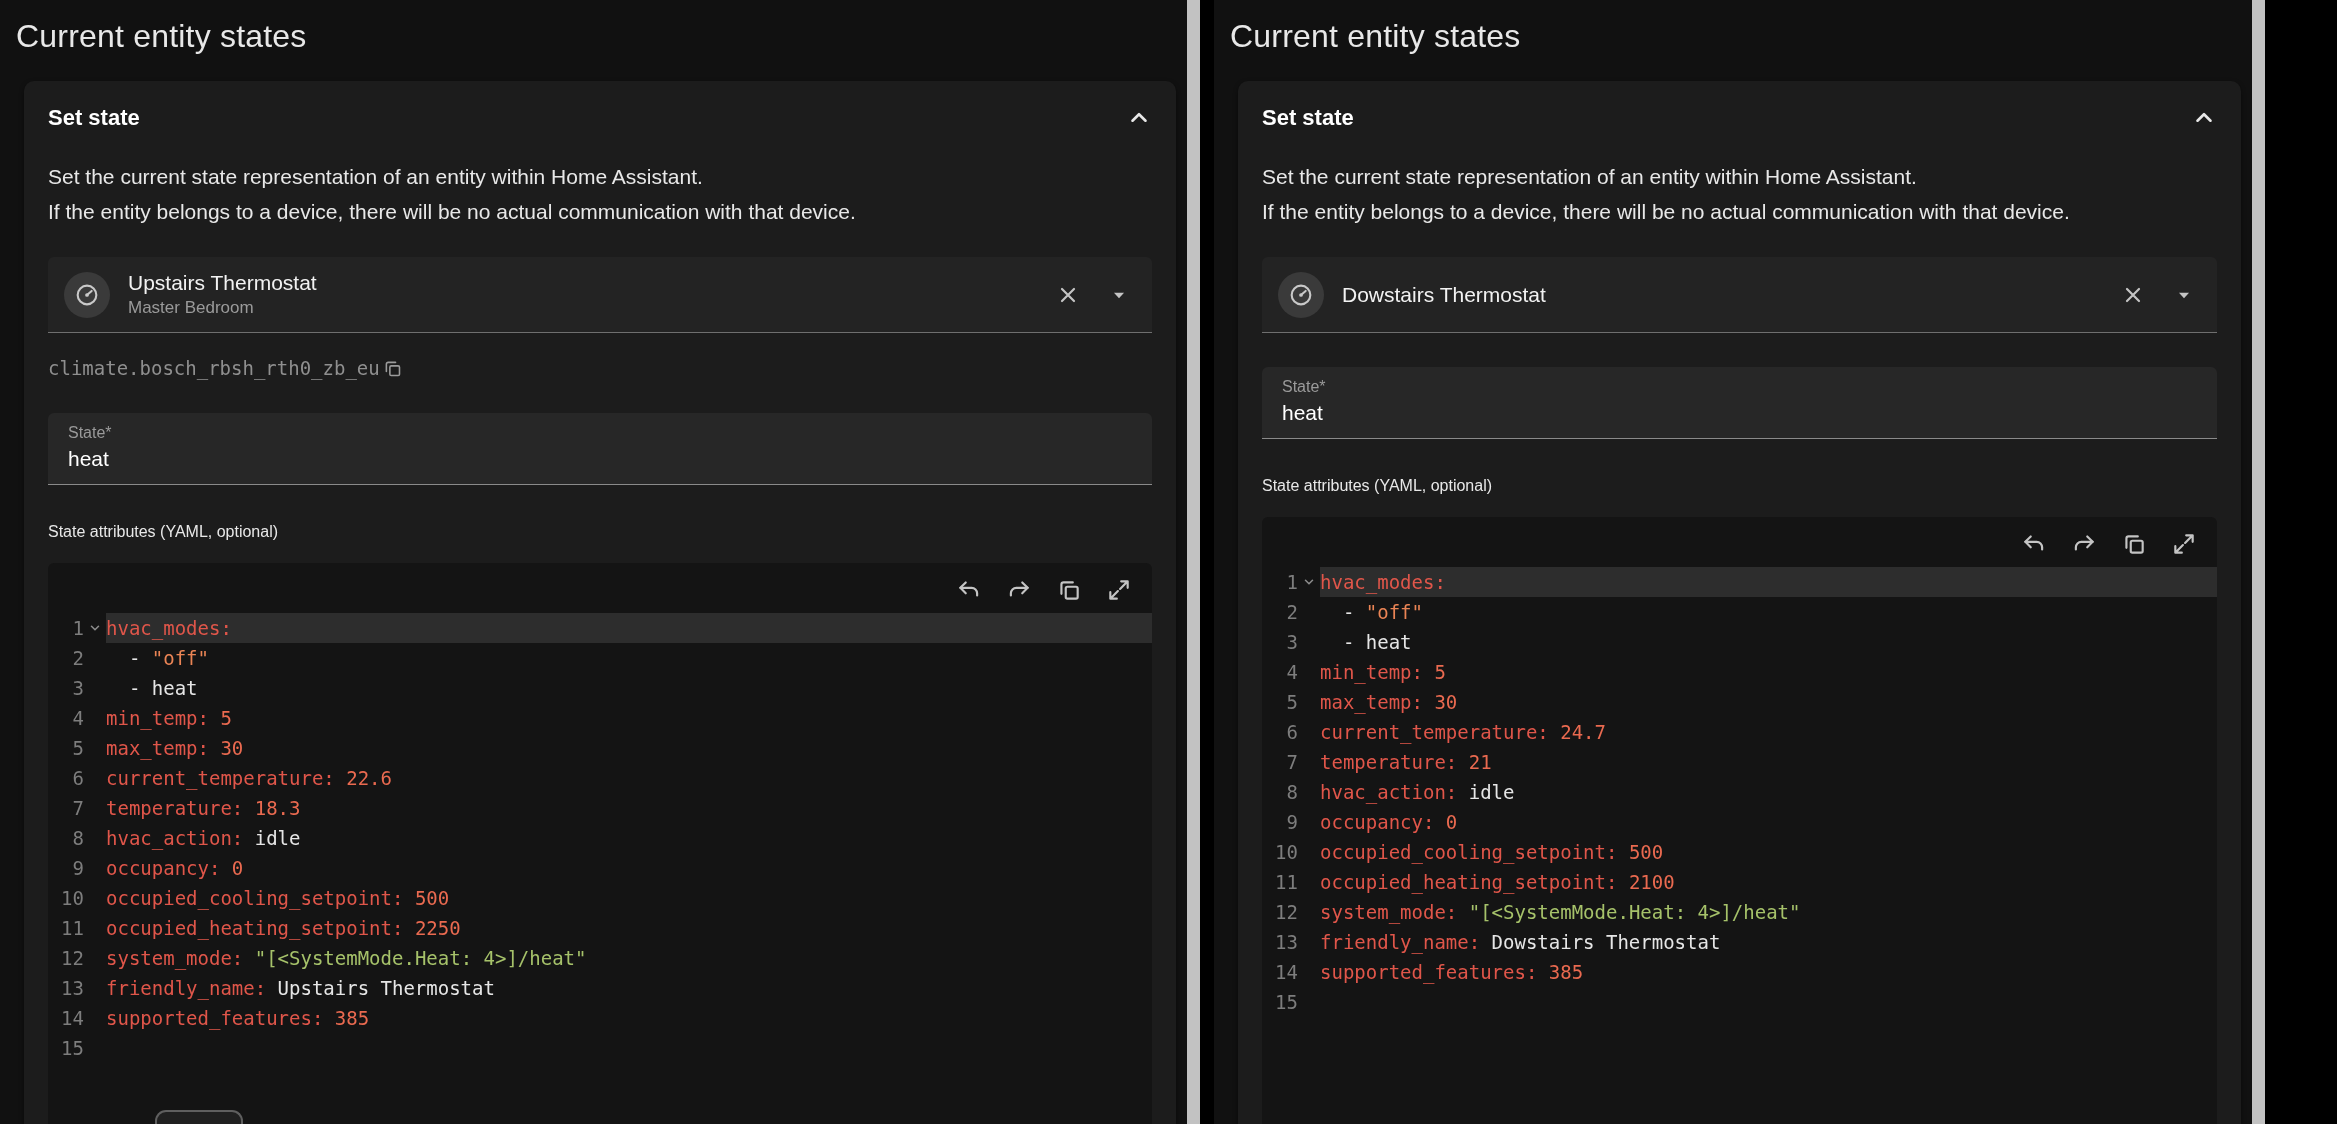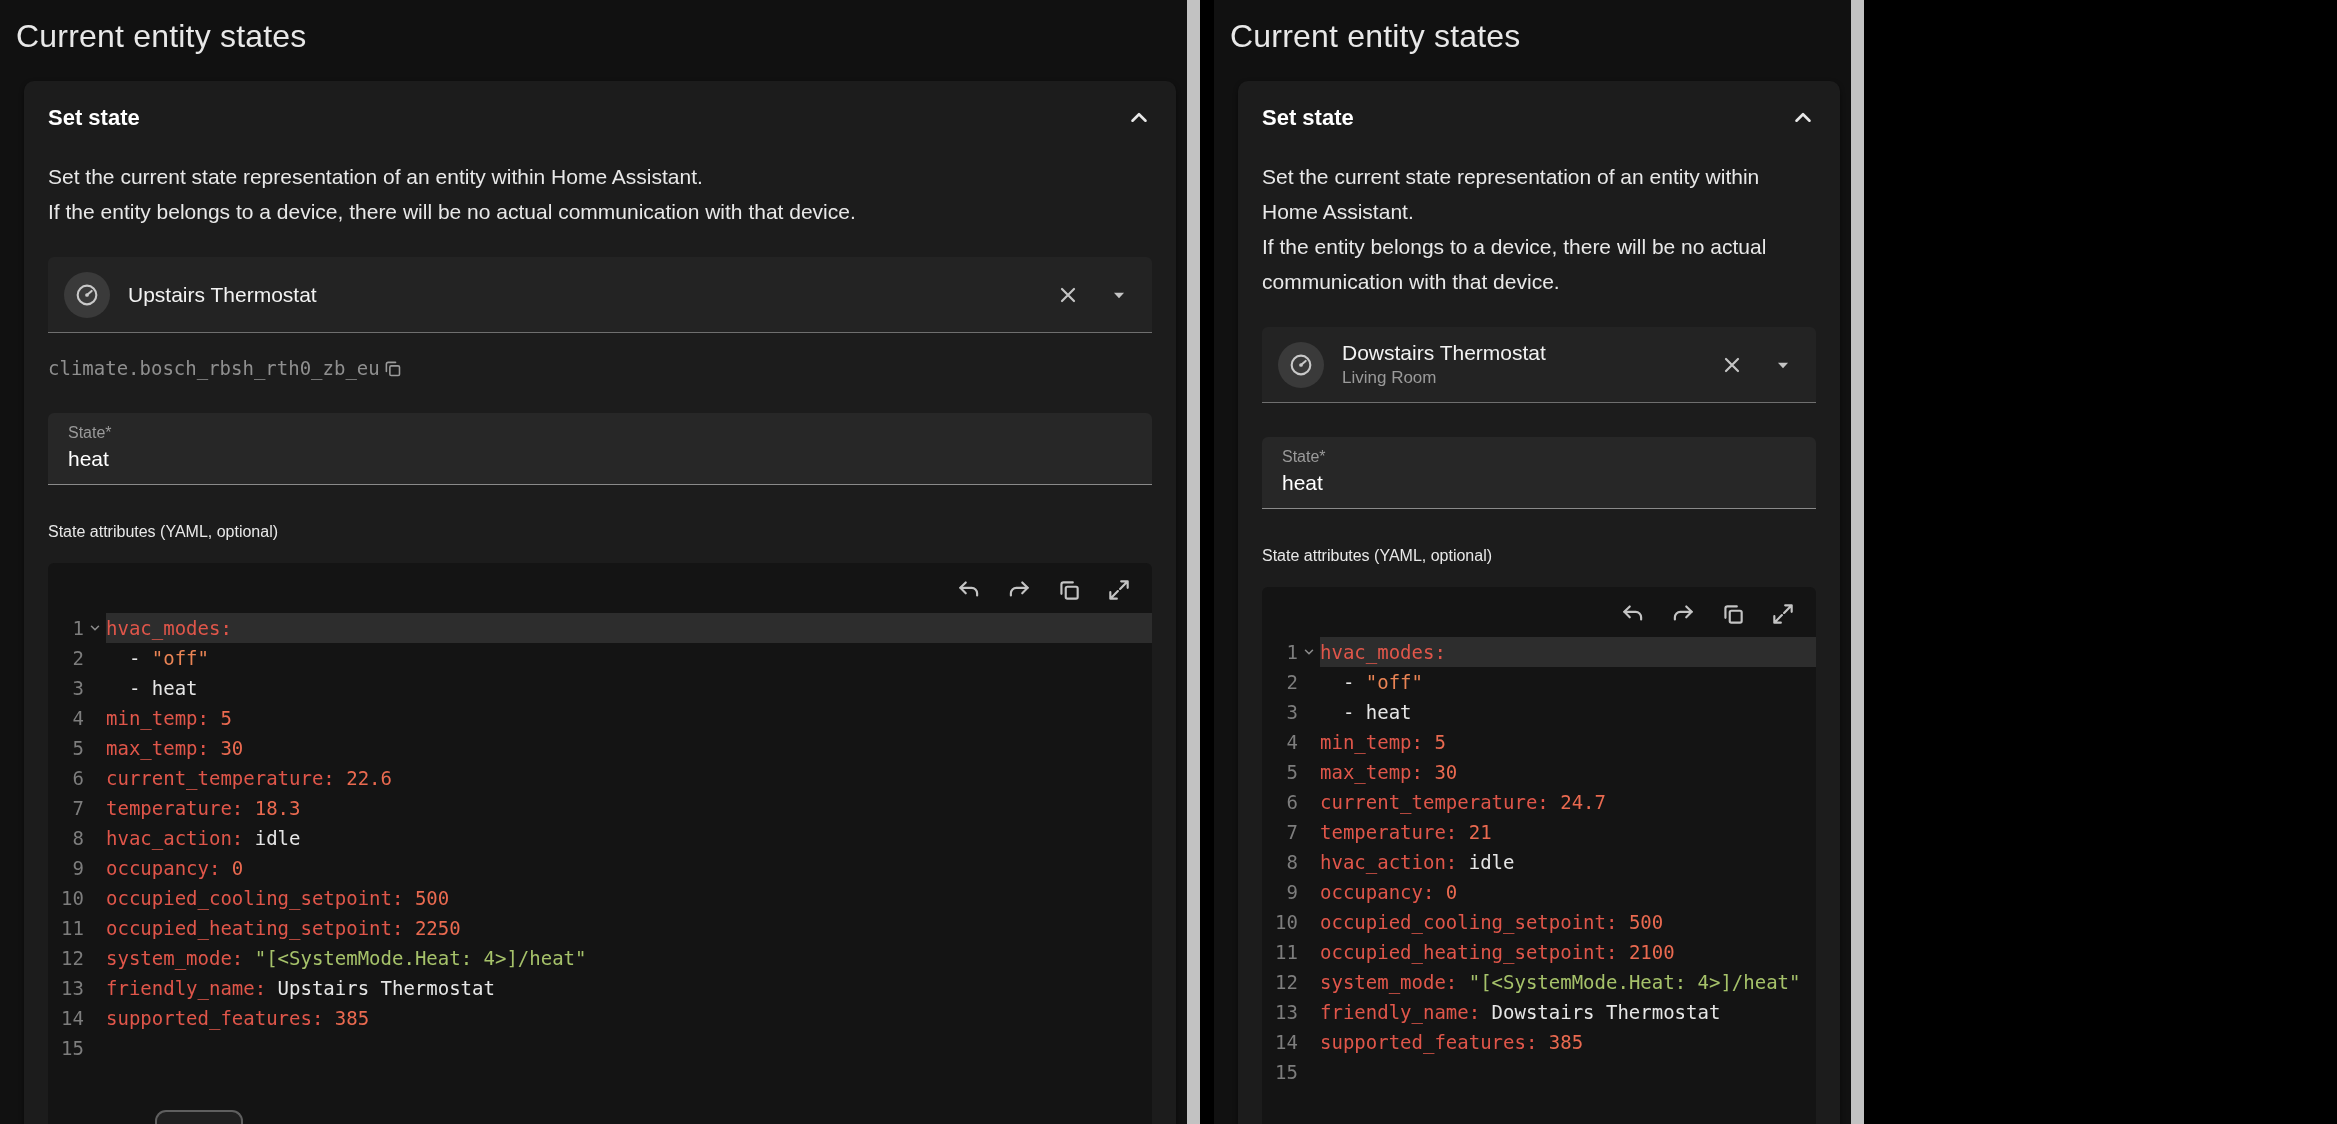--- a/index.html
+++ b/index.html
@@ -6,21 +6,21 @@
     --page-bg:#111111; --card-bg:#1c1c1c; --editor-bg:#141414; --field-bg:#272727;
     --picker-bg:#232323; --text-primary:#e8e8e8; --text-secondary:#9a9a9a;
     --icon:#c4c4c4; --code-key:#e0564a; --code-number:#ea6a50; --code-atom:#ea8455;
     --code-string:#a6c26a; --code-default:#e6e6e6; --gutter-text:#7d7d7d;
     --active-line-bg:#2d2d2d; --scrollbar:#c2c2c2; --divider:#000000;
     --avatar-bg:#3a3a3a; --underline:#8a8a8a;
   }
   *{margin:0;padding:0;box-sizing:border-box;}
   html,body{background:#000;}
   body{font-family:"Liberation Sans","DejaVu Sans",sans-serif;}
-  .stage{position:relative;width:1864px;height:1124px;overflow:hidden;display:flex;background:var(--divider);justify-content:space-between;}
+  .stage{position:relative;width:2265px;height:1124px;overflow:hidden;display:flex;background:var(--divider);justify-content:space-between;}
   .window{position:relative;background:var(--page-bg);height:1124px;overflow:hidden;flex:none;}
   .window-left{width:1200px;}
   .window-gap{width:14px;background:var(--divider);flex:none;}
   .window-right{flex:1;}
   .v-scrollbar{position:absolute;top:0;right:0;width:13px;height:100%;background:var(--scrollbar);z-index:5;}
 
   .page-title{color:var(--text-primary);font-size:32px;font-weight:400;padding:18px 0 0 16px;letter-spacing:.2px;}
   .card{background:var(--card-bg);border-radius:10px;margin:26px 24px 0 24px;padding:24px;box-shadow:0 2px 5px rgba(0,0,0,.45);height:1200px;position:relative;}
 
   .card-header{display:flex;justify-content:space-between;align-items:center;}
@@ -88,20 +88,21 @@
       <div class="entity-picker">
         <div class="avatar">
           <svg viewBox="0 0 24 24">
               <circle cx="12" cy="12" r="8" fill="none" stroke="currentColor" stroke-width="1.8"></circle>
               <line x1="12" y1="12" x2="16" y2="8.5" stroke="currentColor" stroke-width="1.8" stroke-linecap="round"></line>
               <circle cx="12" cy="12" r="1.6" fill="currentColor"></circle>
             </svg>
         </div>
         <div class="entity-text">
           <div class="entity-name">Upstairs Thermostat</div>
+          <div class="entity-area">Master Bedroom</div>
         </div>
         <div class="picker-icons">
           <svg class="icon-x" viewBox="0 0 24 24">
               <path d="M6 6l12 12M18 6L6 18" fill="none" stroke="currentColor" stroke-width="2.2" stroke-linecap="round"></path>
             </svg>
           <svg class="icon-caret" viewBox="0 0 24 24">
               <path d="M6.5 9.5h11L12 15.5z" fill="currentColor"></path>
             </svg>
         </div>
       </div>
@@ -240,21 +241,20 @@
       <div class="entity-picker">
         <div class="avatar">
           <svg viewBox="0 0 24 24">
               <circle cx="12" cy="12" r="8" fill="none" stroke="currentColor" stroke-width="1.8"></circle>
               <line x1="12" y1="12" x2="16" y2="8.5" stroke="currentColor" stroke-width="1.8" stroke-linecap="round"></line>
               <circle cx="12" cy="12" r="1.6" fill="currentColor"></circle>
             </svg>
         </div>
         <div class="entity-text">
           <div class="entity-name">Dowstairs Thermostat</div>
-          <div class="entity-area">Living Room</div>
         </div>
         <div class="picker-icons">
           <svg class="icon-x" viewBox="0 0 24 24">
               <path d="M6 6l12 12M18 6L6 18" fill="none" stroke="currentColor" stroke-width="2.2" stroke-linecap="round"></path>
             </svg>
           <svg class="icon-caret" viewBox="0 0 24 24">
               <path d="M6.5 9.5h11L12 15.5z" fill="currentColor"></path>
             </svg>
         </div>
       </div>

